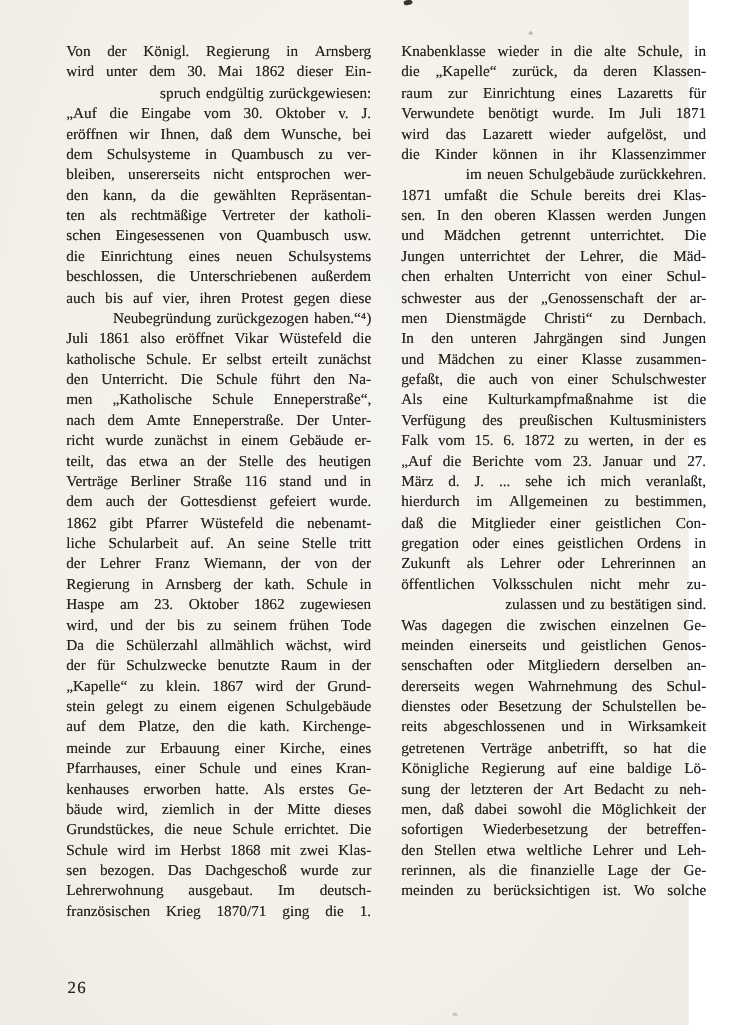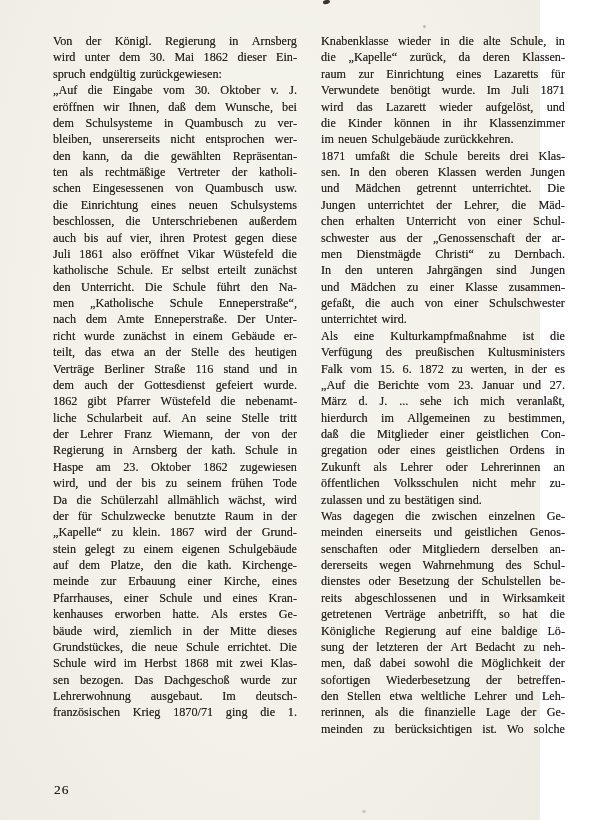--- a/index.html
+++ b/index.html
@@ -11,20 +11,21 @@
     height: 820px;
     overflow: hidden;
     font-family: "Liberation Serif", "DejaVu Serif", serif;
   }
   .page {
     position: relative;
     width: 540px;
     height: 820px;
     background: radial-gradient(ellipse at 50% 40%, #f6f4ee 0%, #f2f0e9 65%, #edebe2 100%);
     color: #282420;
+    padding-left: 11px;
   }
   .columns {
     position: absolute;
     top: 33px;
     left: 53px;
     display: flex;
     gap: 24px;
   }
   .column {
     width: 244px;
@@ -35,21 +36,21 @@
     font-size: 12.2px;
     line-height: 16.37px;
     white-space: nowrap;
     text-shadow: 0 0 0.45px rgba(42, 36, 28, 0.65);
   }
   .line span {
     display: inline-block;
   }
   .line.end {
     display: block;
-    text-align: left;
+    text-align: right;
     word-spacing: 1.2px;
   }
   .page-number {
     position: absolute;
     left: 54px;
     top: 782px;
     font-size: 13.5px;
     letter-spacing: 1px;
     text-shadow: 0 0 0.45px rgba(42, 36, 28, 0.65);
   }
@@ -173,20 +174,21 @@
         <div class="line">
           <span>auch</span>
           <span>bis</span>
           <span>auf</span>
           <span>vier,</span>
           <span>ihren</span>
           <span>Protest</span>
           <span>gegen</span>
           <span>diese</span>
         </div>
+        <div class="line end">Neubegründung zurückgezogen haben.“⁴)</div>
         <div class="line">
           <span>Juli</span>
           <span>1861</span>
           <span>also</span>
           <span>eröffnet</span>
           <span>Vikar</span>
           <span>Wüstefeld</span>
           <span>die</span>
         </div>
         <div class="line">
@@ -550,21 +552,20 @@
           <span>zusammen-</span>
         </div>
         <div class="line">
           <span>gefaßt,</span>
           <span>die</span>
           <span>auch</span>
           <span>von</span>
           <span>einer</span>
           <span>Schulschwester</span>
         </div>
-        <div class="line end">unterrichtet wird.</div>
         <div class="line">
           <span>Als</span>
           <span>eine</span>
           <span>Kulturkampfmaßnahme</span>
           <span>ist</span>
           <span>die</span>
         </div>
         <div class="line">
           <span>Verfügung</span>
           <span>des</span>

